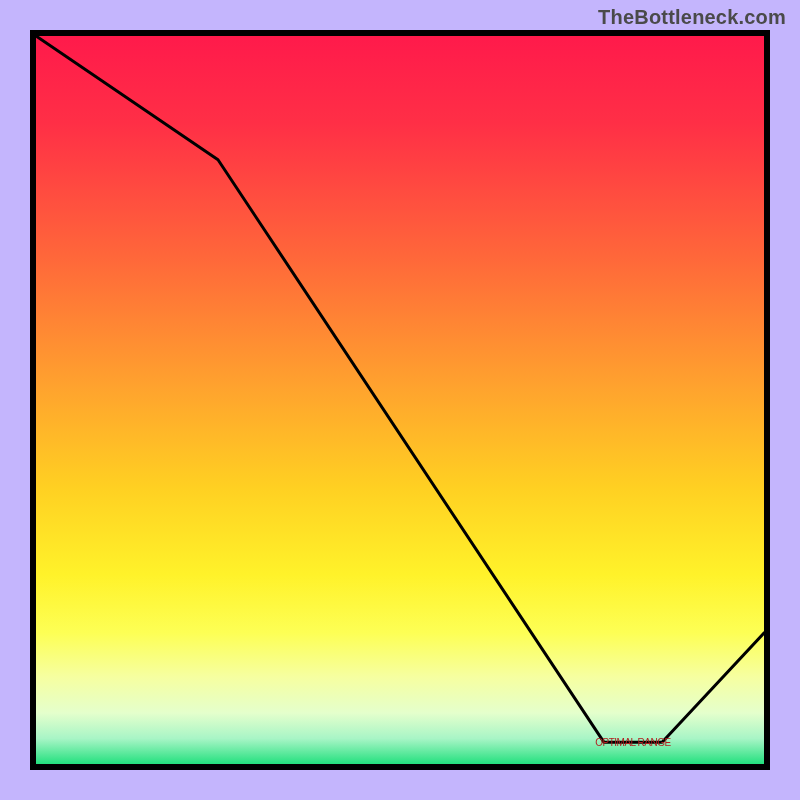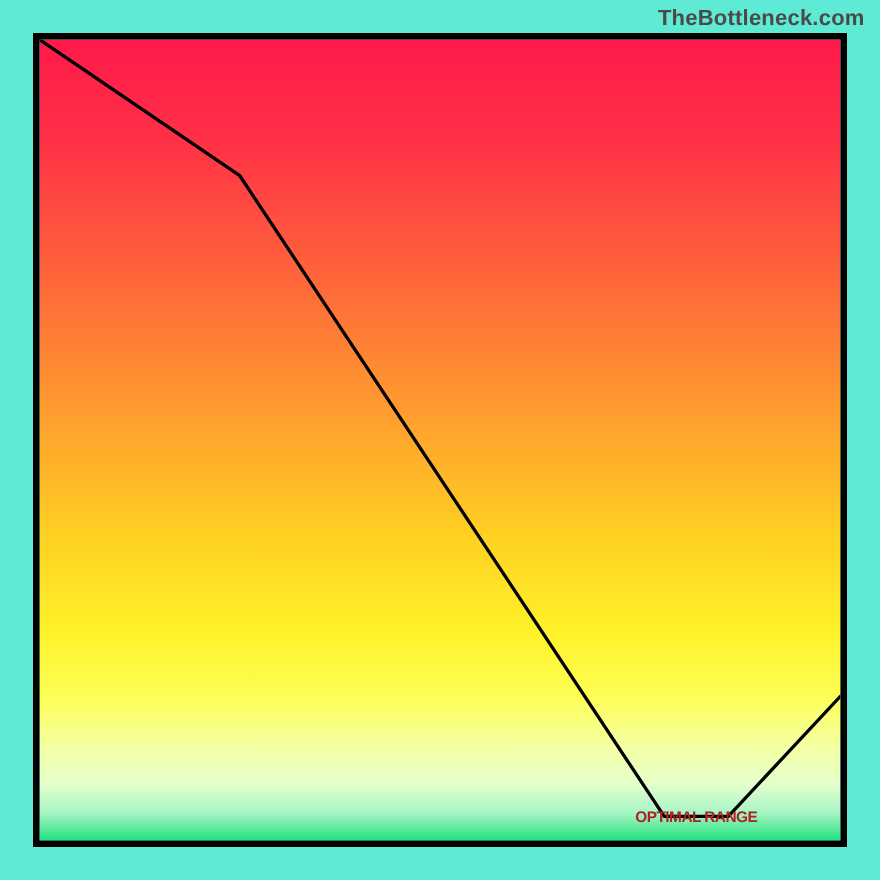--- a/index.html
+++ b/index.html
@@ -8,21 +8,21 @@
     width: 800px;
     height: 800px;
     overflow: hidden;
     background: #000;
     font-family: Arial, Helvetica, sans-serif;
   }
   .stage {
     position: relative;
     width: 800px;
     height: 800px;
-    background: #5eead4;
+    background: #c4b5fd;
   }
   .watermark {
     position: absolute;
     top: 6px;
     right: 14px;
     color: #4a4a4a;
     font-size: 20px;
     font-weight: 600;
     letter-spacing: 0.2px;
     user-select: none;
@@ -40,22 +40,22 @@
     position: absolute;
     inset: 0;
   }
   svg.line-layer {
     position: absolute;
     inset: 0;
   }
   .valley-label {
     position: absolute;
     color: #b02020;
-    font-size: 14px;
-    font-weight: 700;
+    font-size: 10px;
+    font-weight: 400;
     letter-spacing: -0.5px;
     white-space: nowrap;
     transform: translate(-50%, -50%);
   }
 </style>
 </head>
 <body>
 
 <div class="stage">
 

